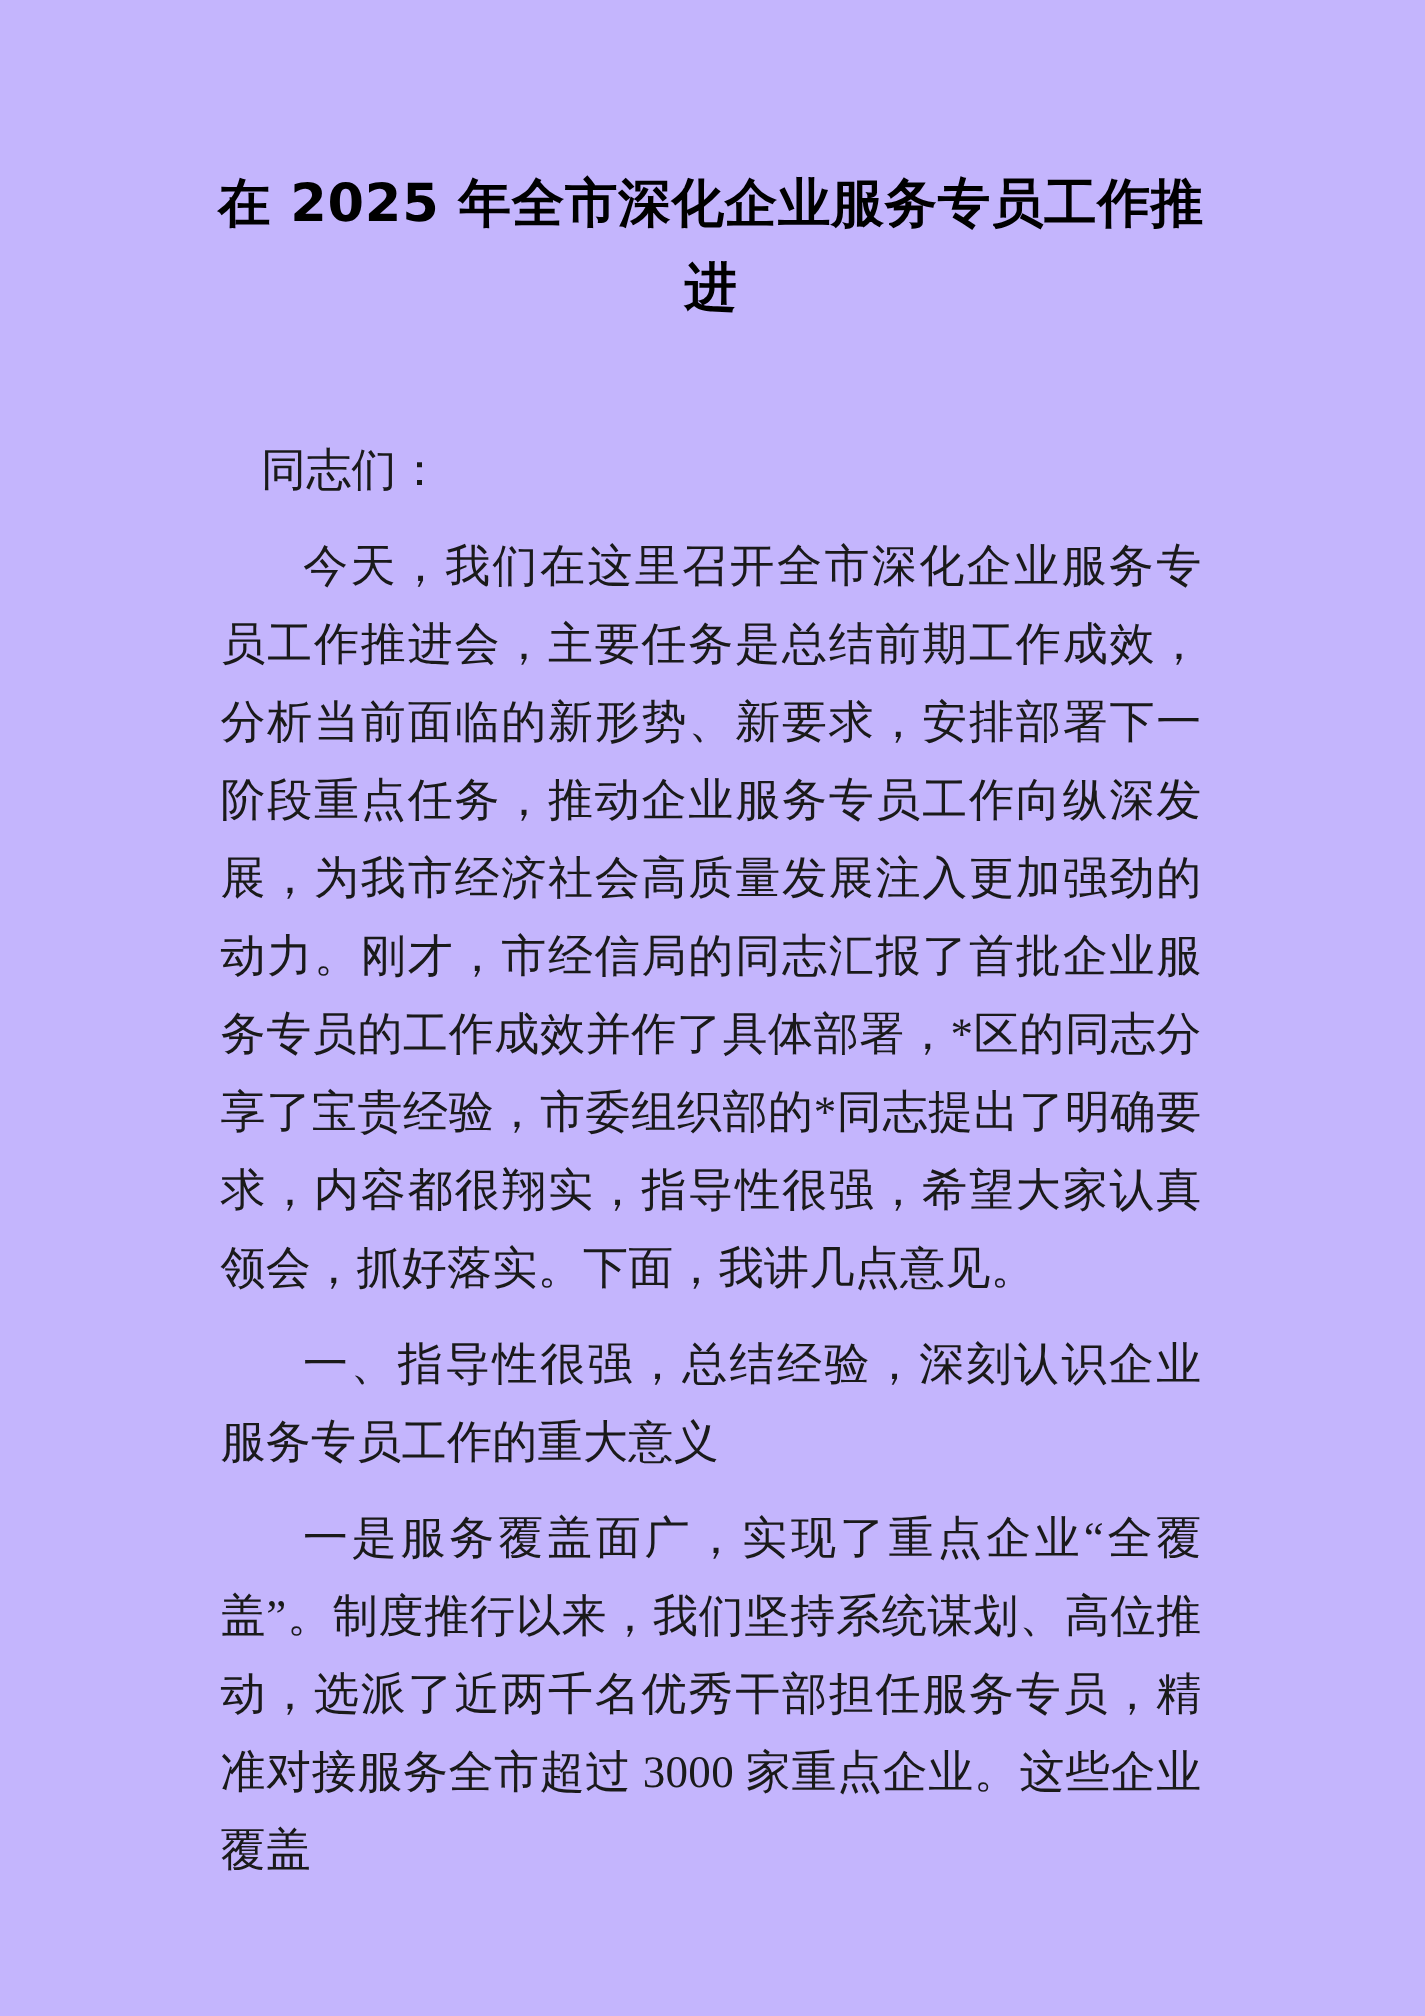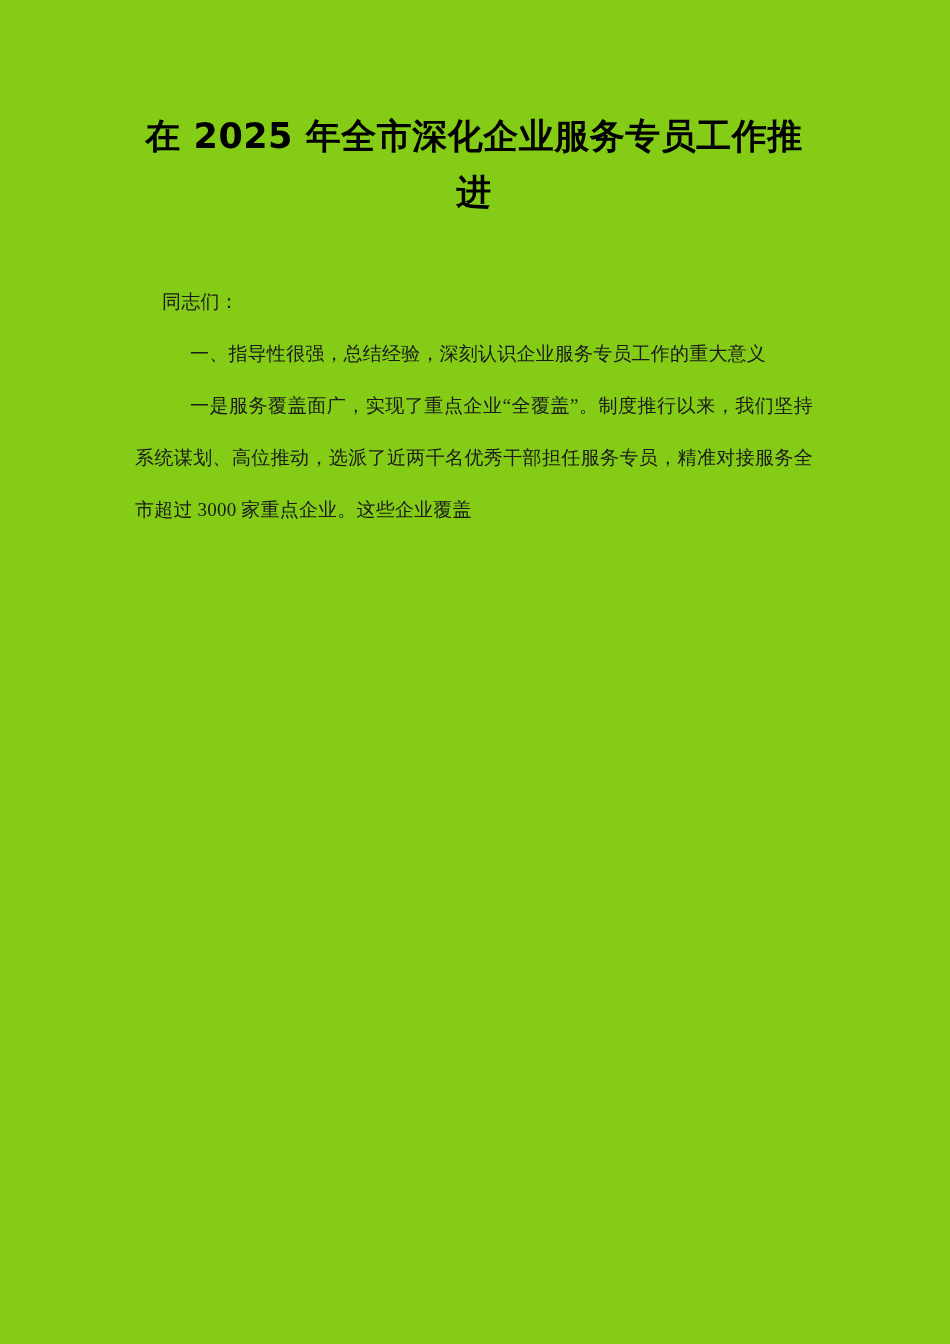--- a/index.html
+++ b/index.html
@@ -8,21 +8,21 @@
     background: #ffffff;
   }
   body {
     font-family: "Liberation Serif", "DejaVu Serif", serif;
     color: #000000;
   }
   .page {
     position: relative;
     width: 950px;
     height: 1344px;
-    background: #84cc16;
+    background: #c4b5fd;
     margin: 0 auto;
     overflow: hidden;
     box-sizing: border-box;
   }
   .doc-body {
     position: absolute;
     left: 135px;
     top: 0;
     width: 678px;
   }
@@ -35,26 +35,26 @@
     color: #000000;
     margin: 0;
     padding-top: 108px;
     letter-spacing: 0.5px;
   }
   .title-spacer {
     height: 56px;
   }
   p.para {
     font-family: "Liberation Serif", "DejaVu Serif", serif;
-    font-size: 19px;
+    font-size: 30px;
     line-height: 52px;
     text-align: justify;
     text-justify: inter-character;
     text-align-last: left;
-    margin: 0;
+    margin: 12px;
     color: #1a1a1a;
     letter-spacing: 0.2px;
     word-break: break-all;
   }
   p.indent {
     text-indent: 55px;
   }
   p.salutation {
     text-indent: 27px;
   }
@@ -67,20 +67,21 @@
   <div class="doc-body">
 
     <h1 class="doc-title">
       <span>在 2025 年全市深化企业服务专员工作推进</span><br>
     </h1>
 
     <div class="title-spacer"></div>
 
     <p class="para salutation">同志们：</p>
 
+    <p class="para indent">今天，我们在这里召开全市深化企业服务专员工作推进会，主要任务是总结前期工作成效，分析当前面临的新形势、新要求，安排部署下一阶段重点任务，推动企业服务专员工作向纵深发展，为我市经济社会高质量发展注入更加强劲的动力。刚才，市经信局的同志汇报了首批企业服务专员的工作成效并作了具体部署，*区的同志分享了宝贵经验，市委组织部的*同志提出了明确要求，内容都很翔实，指导性很强，希望大家认真领会，抓好落实。下面，我讲几点意见。</p>
 
     <p class="para indent">一、指导性很强，总结经验，深刻认识企业服务专员工作的重大意义</p>
 
 
     <p class="para indent">一是服务覆盖面广，实现了重点企业“全覆盖”。制度推行以来，我们坚持系统谋划、高位推动，选派了近两千名优秀干部担任服务专员，精准对接服务全市超过 3000 家重点企业。这些企业覆盖</p>
 
   </div>
 
 </div>
 

